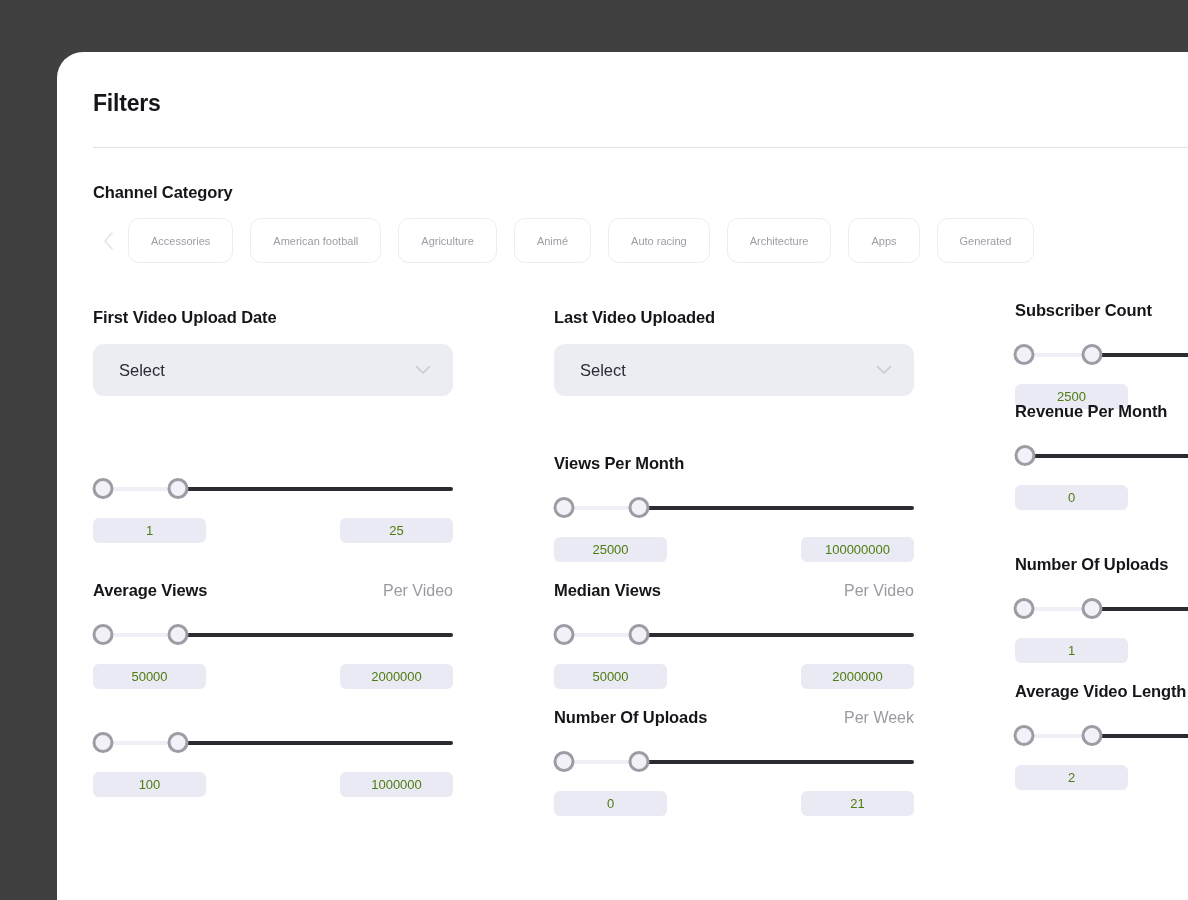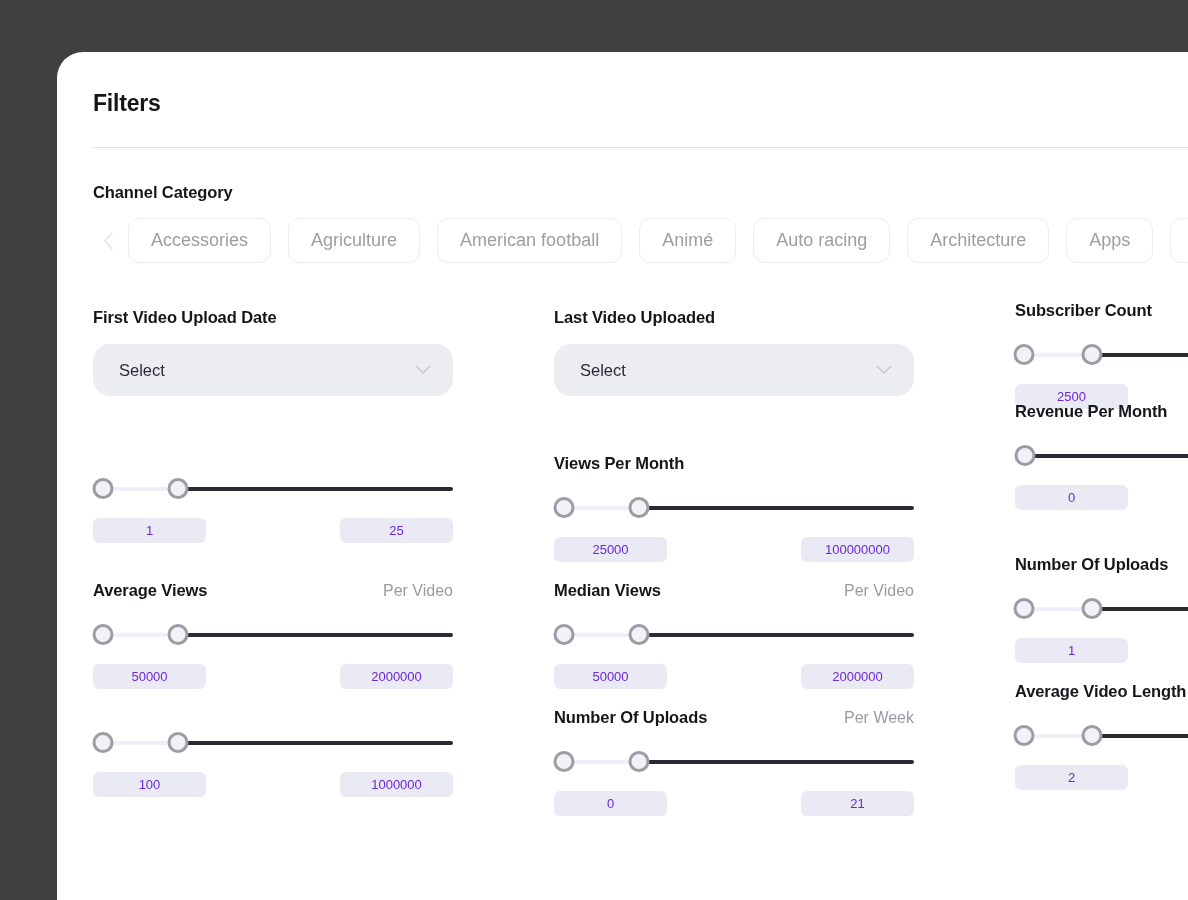--- a/index.html
+++ b/index.html
@@ -68,21 +68,21 @@
     display:inline-flex;
     align-items:center;
     justify-content:center;
     height:45px;
     padding:0 22px;
     margin-right:17px;
     border:1px solid #ededf1;
     border-radius:11px;
     background:#ffffff;
     color:#9d9da6;
-    font-size:18px;
+    font-size:11px;
     white-space:nowrap;
     flex:0 0 auto;
   }
 
   
   .grid{
     display:grid;
     grid-template-columns:461px 461px 461px;
     column-gap:0;
     margin-top:45px;
@@ -109,21 +109,21 @@
     color:#9a9aa3;
     white-space:nowrap;
   }
 
   
   .select{
     position:relative;
     margin-top:17px;
     height:52px;
     background:#ececf3;
-    border-radius:17px;
+    border-radius:11px;
     display:flex;
     align-items:center;
     padding:0 20px 0 26px;
     cursor:pointer;
   }
   .select-value{
     font-size:16.5px;
     color:#2a2b33;
     flex:1;
   }
@@ -171,21 +171,21 @@
   }
   .value-box{
     width:113px;
     height:25px;
     background:#e9eaf3;
     border-radius:6px;
     display:flex;
     align-items:center;
     justify-content:center;
     font-size:13px;
-    color:#6d28d9;
+    color:#4d7c0f;
   }
   .value-box.solo{ margin-right:auto; }
 
   
   .col-right-shift{ margin-top:-7px; }
 </style>
 </head>
 <body>
 
 <div class="panel">
@@ -196,27 +196,27 @@
 
     <div class="cat-block">
       <div class="section-label">Channel Category</div>
       <div class="chips-row">
         <div class="chev-left">
           <svg width="13" height="20" viewBox="0 0 13 20" fill="none">
             <path d="M10 2 L3 10 L10 18" stroke="#e4e4ea" stroke-width="1.6" stroke-linecap="round" stroke-linejoin="round"></path>
           </svg>
         </div>
         <div class="chip">Accessories</div>
+        <div class="chip">American football</div>
         <div class="chip">Agriculture</div>
-        <div class="chip">American football</div>
         <div class="chip">Animé</div>
         <div class="chip">Auto racing</div>
         <div class="chip">Architecture</div>
         <div class="chip">Apps</div>
-        <div class="chip">Revenue</div>
+        <div class="chip">Generated</div>
       </div>
     </div>
 
     <div class="grid">
 
       <div class="cell">
         <div class="field-head">
           <span class="field-label">First Video Upload Date</span>
         </div>
         <div class="select">

